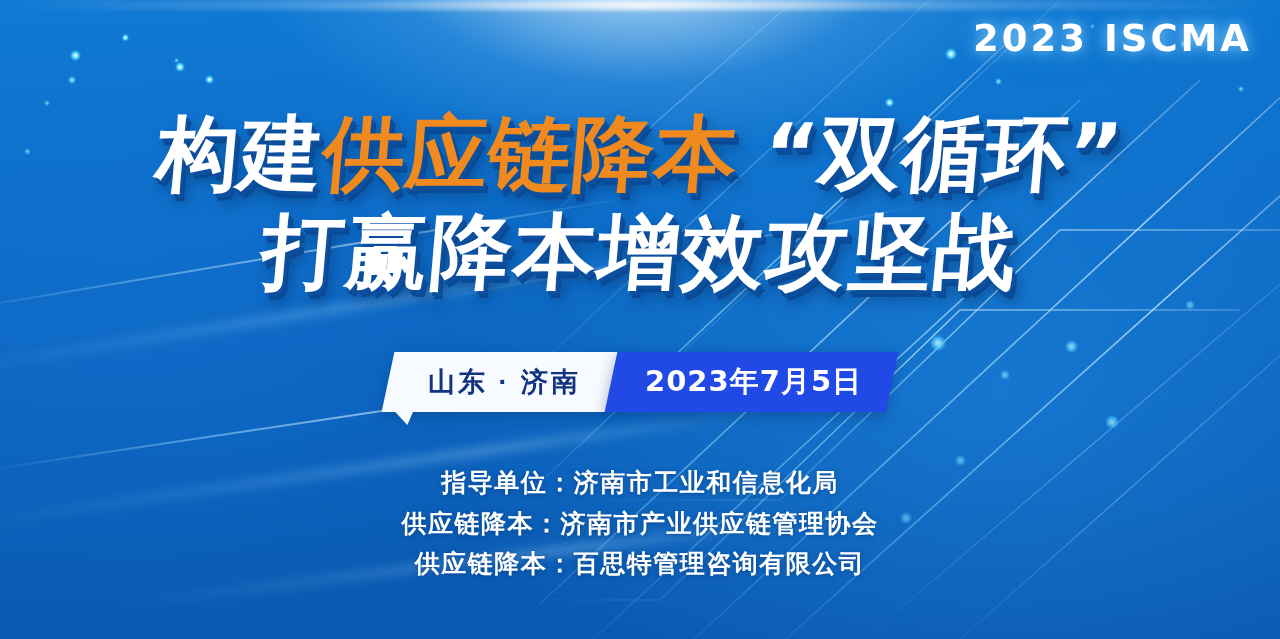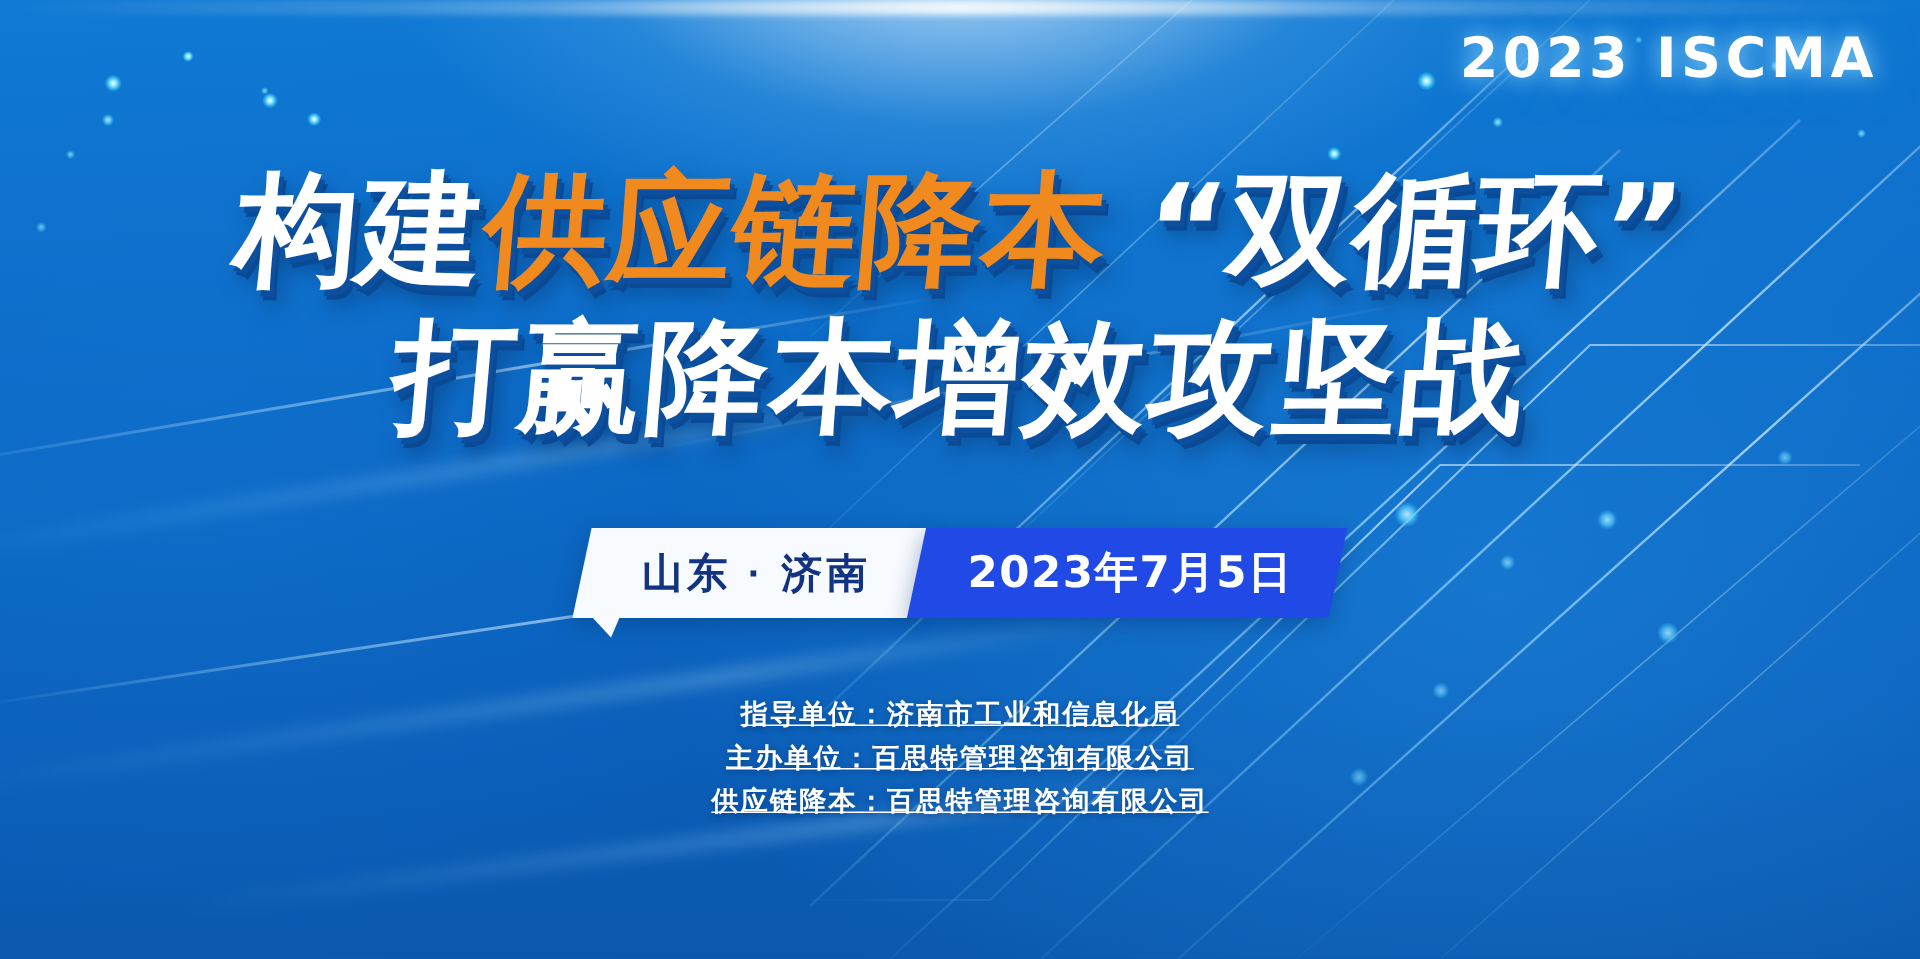--- a/index.html
+++ b/index.html
@@ -154,27 +154,26 @@
   }
   .badge-date span{ transform:skewX(12deg); display:block; }
 
   
   .organizers{
     position:absolute; left:0; right:0; top:462px;
     text-align:center;
   }
   .org-line{
     color:#ffffff;
-    font-size:18px;
+    font-size:25px;
     font-weight:700;
     letter-spacing:1.5px;
     line-height:1.62;
     text-shadow:0 1px 4px rgba(4,40,90,0.45);
     white-space:nowrap;
-    text-decoration:underline;
   }
 </style>
 </head>
 <body>
 
 <div class="banner">
 
   <div class="bg-layer">
     <div class="top-sheen"></div>
 
@@ -257,17 +256,17 @@
           <span>山东 · 济南</span>
         </div>
       <div class="badge-date">
           <span>2023年7月5日</span>
         </div>
     </div>
   </div>
 
   <div class="organizers">
     <div class="org-line">指导单位：济南市工业和信息化局</div>
-    <div class="org-line">主办单位：百思特管理咨询有限公司</div>
+    <div class="org-line">供应链降本：济南市产业供应链管理协会</div>
     <div class="org-line">供应链降本：百思特管理咨询有限公司</div>
   </div>
 
 </div>
 
 </body></html>

